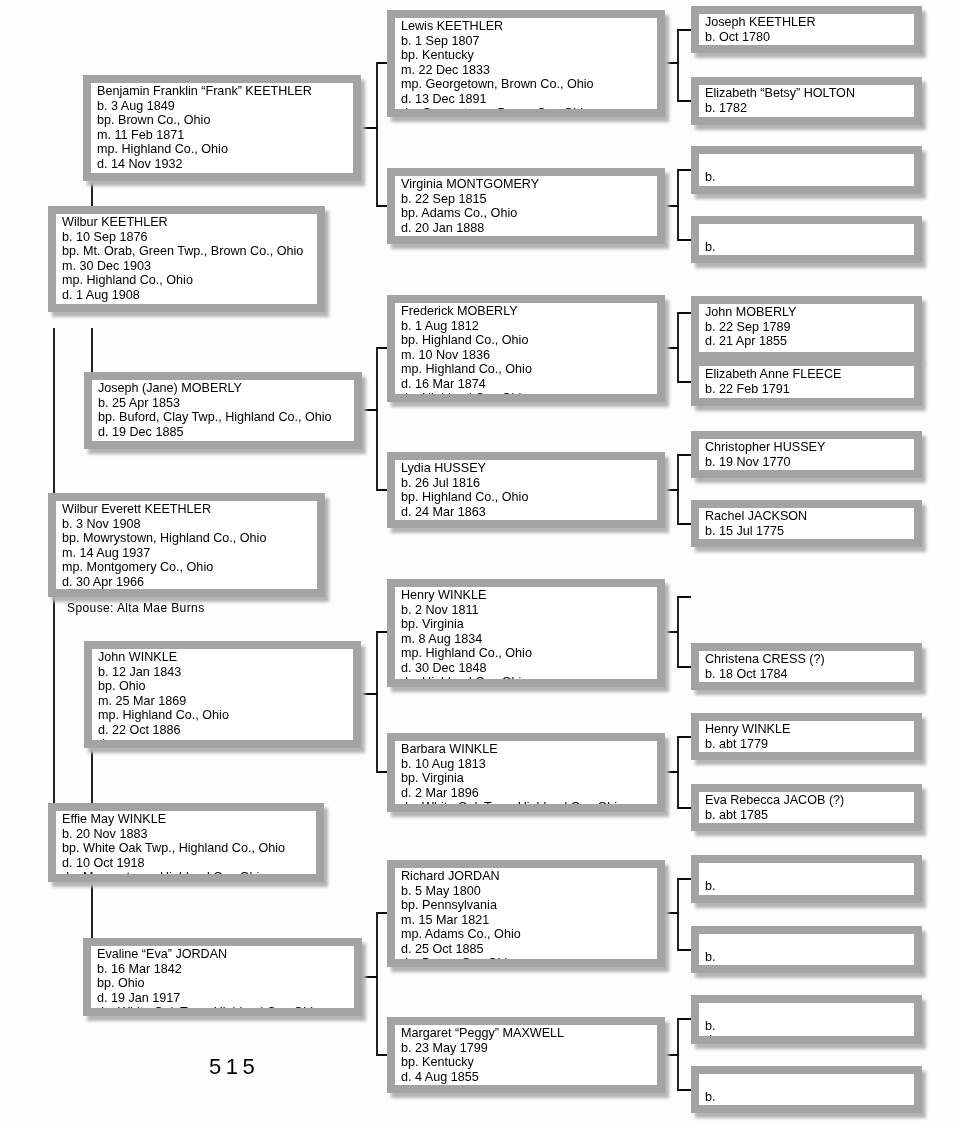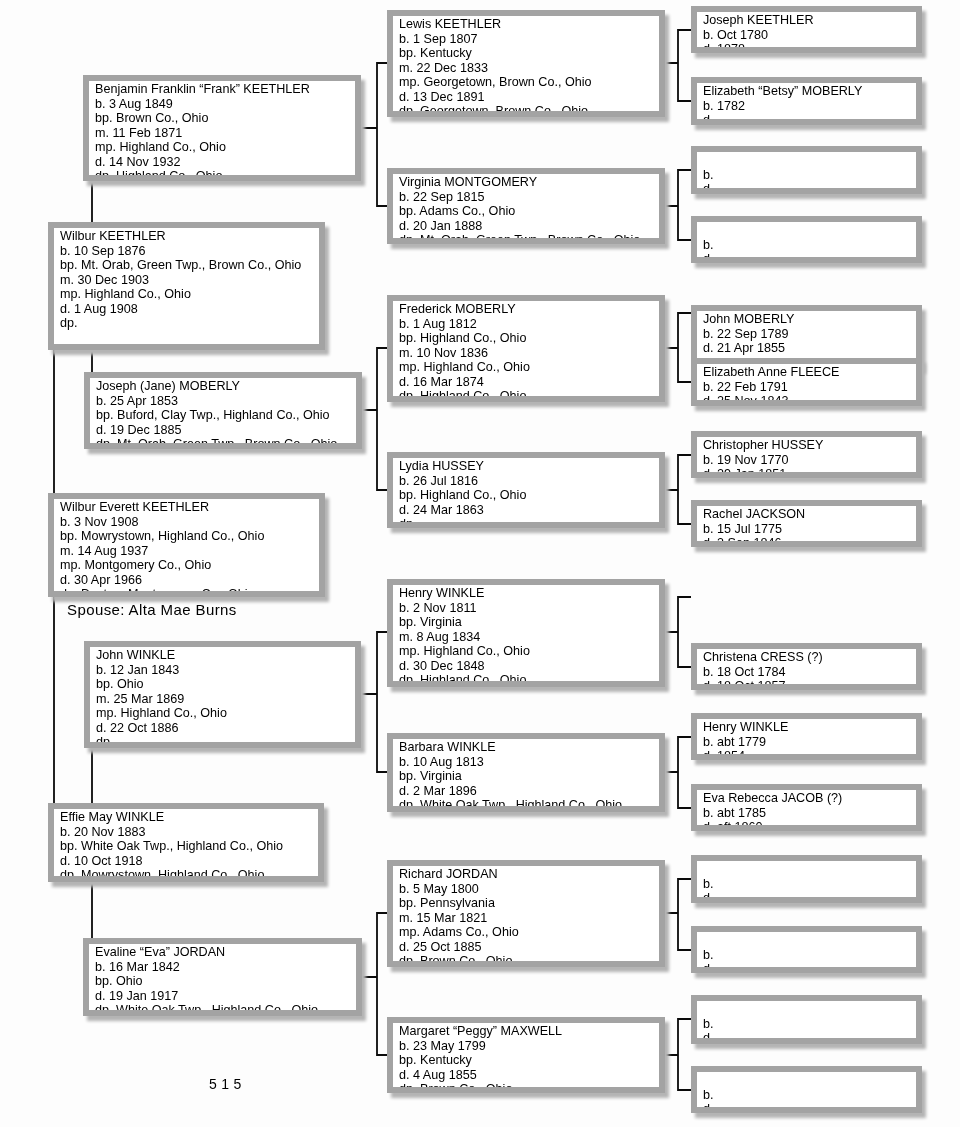--- a/index.html
+++ b/index.html
@@ -9,66 +9,66 @@
     background:#fdfdfd;
     font-family:"Liberation Sans","DejaVu Sans",sans-serif;
     color:#000;
     overflow:hidden;
   }
   svg.connectors{position:absolute;left:0;top:0;width:960px;height:1127px;}
   .pbox{
     position:absolute;
     box-sizing:border-box;
     background:#ffffff;
-    border:6px solid #a3a3a3;
+    border:8px solid #a3a3a3;
     box-shadow:4px 5px 3px #b4b4b4;
     padding:1px 4px 1px 6px;
     font-size:12.6px;line-height:14.5px;
     overflow:hidden;
   }
   .pl{min-height:14.5px;white-space:nowrap;}
   
   .b1{left:48px;top:493px;width:277px;height:104px}
-  .b2{left:48px;top:222px;width:277px;height:128px}
+  .b2{left:48px;top:206px;width:277px;height:106px}
   .b3{left:48px;top:803px;width:276px;height:79px}
   .b4{left:83px;top:75px;width:278px;height:106px}
   .b5{left:84px;top:372px;width:278px;height:77px}
   .b6{left:84px;top:641px;width:277px;height:107px}
   .b7{left:83px;top:938px;width:279px;height:78px}
   .b8{left:387px;top:10px;width:278px;height:107px}
   .b9{left:387px;top:168px;width:278px;height:76px}
   .b10{left:387px;top:295px;width:278px;height:107px}
   .b11{left:387px;top:452px;width:278px;height:76px}
   .b12{left:387px;top:579px;width:278px;height:108px}
   .b13{left:387px;top:733px;width:278px;height:79px}
   .b14{left:387px;top:860px;width:278px;height:107px}
   .b15{left:387px;top:1017px;width:278px;height:76px}
   .b16{left:691px;top:6px;width:231px;height:47px}
   .b17{left:691px;top:77px;width:231px;height:48px}
   .b18{left:691px;top:146px;width:231px;height:48px}
   .b19{left:691px;top:216px;width:231px;height:47px}
-  .b20{left:691px;top:305px;width:231px;height:64px}
+  .b20{left:691px;top:296px;width:231px;height:64px}
   .b21{left:691px;top:358px;width:231px;height:48px}
   .b22{left:691px;top:431px;width:231px;height:47px}
   .b23{left:691px;top:500px;width:231px;height:47px}
   .b24{left:691px;top:573px;width:231px;height:49px}
   .b25{left:691px;top:643px;width:231px;height:47px}
   .b26{left:691px;top:713px;width:231px;height:47px}
   .b27{left:691px;top:784px;width:231px;height:47px}
   .b28{left:691px;top:855px;width:231px;height:48px}
   .b29{left:691px;top:926px;width:231px;height:47px}
   .b30{left:691px;top:995px;width:231px;height:49px}
   .b31{left:691px;top:1066px;width:231px;height:47px}
   .spouse-note{
     position:absolute;left:67px;top:601px;
-    font-size:15px;letter-spacing:.4px;
+    font-size:12px;letter-spacing:.4px;
   }
   .page-number{
-    position:absolute;left:209px;top:1076px;
-    font-size:14px;letter-spacing:4.5px;
+    position:absolute;left:209px;top:1054px;
+    font-size:22px;letter-spacing:4.5px;
   }
 </style>
 </head>
 <body>
 
 <div id="chart">
 
   <svg class="connectors" viewBox="0 0 960 1127" fill="none" stroke="#0a0a0a" stroke-width="1.8">
     <path d="M92 181 V222 M92 328 V372"></path>
     <path d="M54 328 V493 M54 597 V803"></path>
@@ -240,21 +240,21 @@
     </div>
   <div class="pbox b16">
       <div>
         <div class="pl">Joseph KEETHLER</div>
         <div class="pl">b. Oct 1780</div>
         <div class="pl">d. 1878</div>
       </div>
     </div>
   <div class="pbox b17">
       <div>
-        <div class="pl">Elizabeth “Betsy” MOBERLY</div>
+        <div class="pl">Elizabeth “Betsy” HOLTON</div>
         <div class="pl">b. 1782</div>
         <div class="pl">d.</div>
       </div>
     </div>
   <div class="pbox b18">
       <div>
         <div class="pl"></div>
         <div class="pl">b.</div>
         <div class="pl">d.</div>
       </div>

